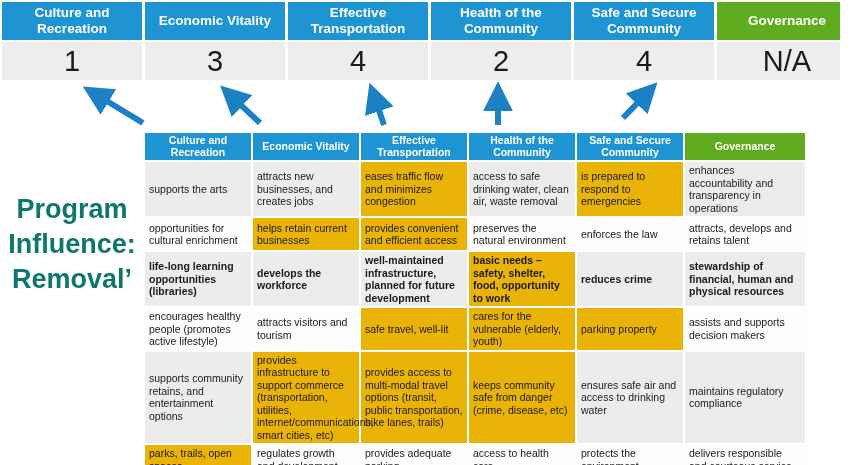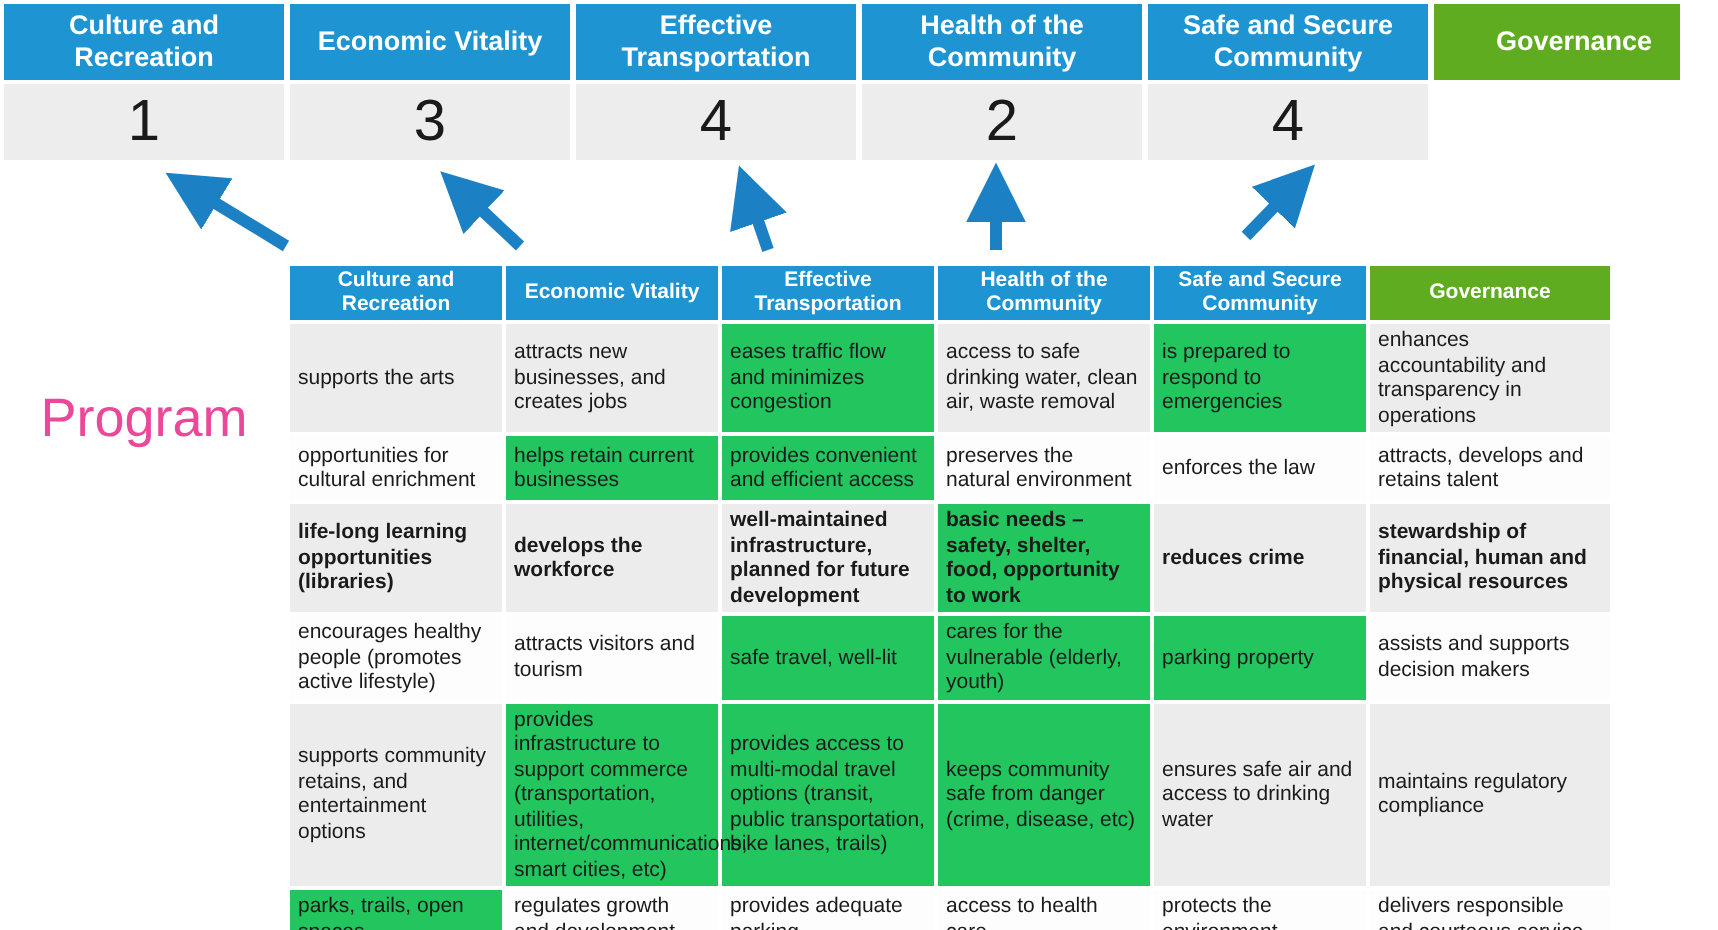--- a/index.html
+++ b/index.html
@@ -17,33 +17,33 @@
   .sum-header.green{background:#5FAC20;}
   .sum-score{height:38px;display:flex;align-items:center;justify-content:center;
              background:#EDEDED;color:#1a1a1a;font-size:29px;font-weight:400;}
 
   
   .arrows{position:absolute;left:0;top:0;width:859px;height:465px;pointer-events:none;}
   .arrow{stroke:#1C80C4;stroke-width:6;fill:none;}
 
   
   .prog-title{position:absolute;left:0;top:192px;width:144px;text-align:center;
-              color:#ec4899;font-size:27px;line-height:35px;font-weight:400;}
+              color:#0f766e;font-size:27px;line-height:35px;font-weight:700;}
 
   
   .matrix-wrap{position:absolute;left:143px;top:131px;}
   table.matrix{border-collapse:collapse;table-layout:fixed;width:662px;}
   table.matrix th,table.matrix td{border:2px solid #fff;padding:2px 4px;box-sizing:border-box;
               font-size:10.5px;line-height:12.5px;vertical-align:middle;text-align:left;color:#1a1a1a;}
   table.matrix th{color:#fff;font-weight:bold;text-align:center;height:25px;line-height:11.5px;}
   th.blue{background:#1E94D2;}
   th.green{background:#5FAC20;}
   td.gray{background:#ECECEC;}
   td.white{background:#FDFDFD;}
-  td.hl{background:#22c55e;}
+  td.hl{background:#eab308;}
   col.c{width:108px;} col.cg{width:122px;}
   tbody tr:nth-child(1){height:35px;}
   tbody tr:nth-child(2){height:34px;}
   tbody tr:nth-child(3){height:35px;font-weight:bold;}
   tbody tr:nth-child(4){height:30px;}
   tbody tr:nth-child(5){height:56px;}
   tbody tr:nth-child(6){height:28px;}
   tbody tr:nth-child(7){height:37px;}
   tbody tr:nth-child(8){height:42px;}
 </style>
@@ -59,37 +59,40 @@
       <div class="sum-header blue">Health of the Community</div>
       <div class="sum-header blue">Safe and Secure Community</div>
       <div class="sum-header green">Governance</div>
     </div>
   <div class="band scores" id="summary-scores">
       <div class="sum-score">1</div>
       <div class="sum-score">3</div>
       <div class="sum-score">4</div>
       <div class="sum-score">2</div>
       <div class="sum-score">4</div>
+      <div class="sum-score">N/A</div>
     </div>
 
   <svg class="arrows" viewBox="0 0 859 465">
     <defs>
       <marker id="ah" markerWidth="5" markerHeight="5" refX="3.2" refY="2.5" orient="auto">
         <path d="M0,0 L5,2.5 L0,5 z" fill="#1C80C4"></path>
       </marker>
     </defs>
     <line class="arrow" x1="143" y1="123" x2="92" y2="92" marker-end="url(#ah)"></line>
     <line class="arrow" x1="260" y1="123" x2="228" y2="93" marker-end="url(#ah)"></line>
     <line class="arrow" x1="384" y1="125" x2="373" y2="93" marker-end="url(#ah)"></line>
     <line class="arrow" x1="498" y1="125" x2="498" y2="92" marker-end="url(#ah)"></line>
     <line class="arrow" x1="623" y1="118" x2="650" y2="90" marker-end="url(#ah)"></line>
   </svg>
 
   <div class="prog-title">
     <div>Program</div>
+    <div>Influence:</div>
+    <div>Removal’</div>
   </div>
 
   <div class="matrix-wrap">
     <table class="matrix">
       <colgroup>
         <col class="c">
           <col class="c">
           <col class="c">
           <col class="c">
           <col class="c">

